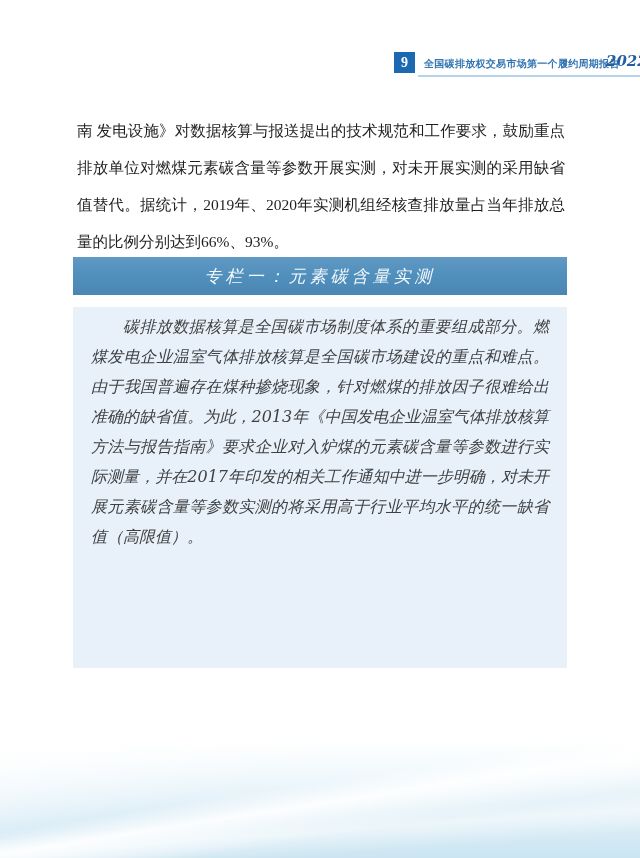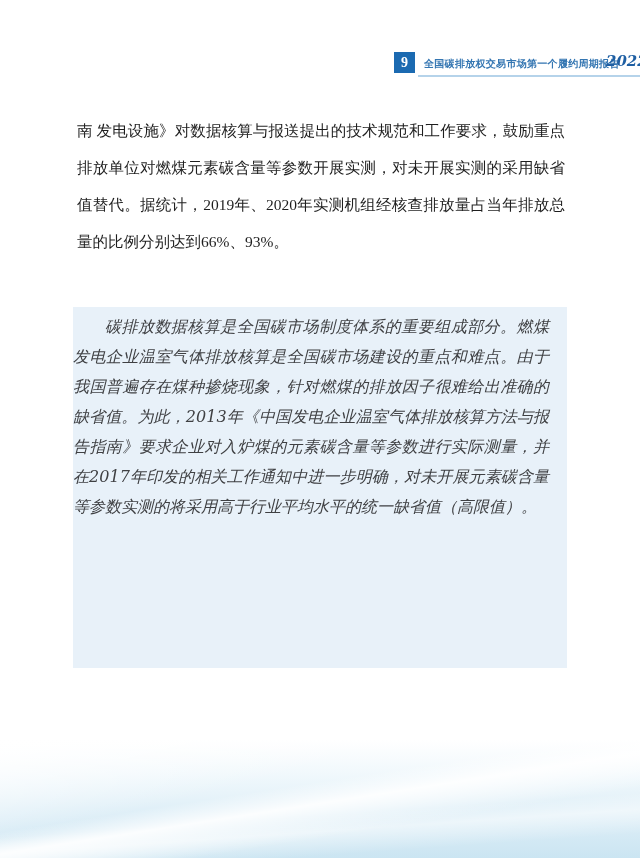--- a/index.html
+++ b/index.html
@@ -74,21 +74,21 @@
     white-space: nowrap;
   }
 
   
   .column-box {
     position: absolute;
     left: 73px; top: 307px;
     width: 494px; height: 361px;
     background: #e8f1f9;
     box-sizing: border-box;
-    padding: 5px 18px 0 0;
+    padding: 5px 18px 0 18px;
     overflow: hidden;
   }
   .column-box p {
     margin: 0;
     text-indent: 2em;
     font-size: 16px;
     line-height: 30px;
     text-align: justify;
     color: #3f4043;
     font-style: italic;
@@ -114,20 +114,23 @@
 
   <div class="header">
     <div class="page-badge">9</div>
     <div class="header-title">全国碳排放权交易市场第一个履约周期报告</div>
     <div class="header-year">2022</div>
   </div>
   <div class="header-rule"></div>
 
   <div class="body-text">南 发电设施》对数据核算与报送提出的技术规范和工作要求，鼓励重点排放单位对燃煤元素碳含量等参数开展实测，对未开展实测的采用缺省值替代。据统计，2019年、2020年实测机组经核查排放量占当年排放总量的比例分别达到66%、93%。</div>
 
+  <div class="column-banner">
+    <span class="column-banner-title">专栏一：元素碳含量实测</span>
+  </div>
 
   <div class="column-box">
     <p>碳排放数据核算是全国碳市场制度体系的重要组成部分。燃煤发电企业温室气体排放核算是全国碳市场建设的重点和难点。由于我国普遍存在煤种掺烧现象，针对燃煤的排放因子很难给出准确的缺省值。为此，2013年《中国发电企业温室气体排放核算方法与报告指南》要求企业对入炉煤的元素碳含量等参数进行实际测量，并在2017年印发的相关工作通知中进一步明确，对未开展元素碳含量等参数实测的将采用高于行业平均水平的统一缺省值（高限值）。</p>
   </div>
 
   <div class="bottom-waves"></div>
 
 </div>
 
 </body></html>

